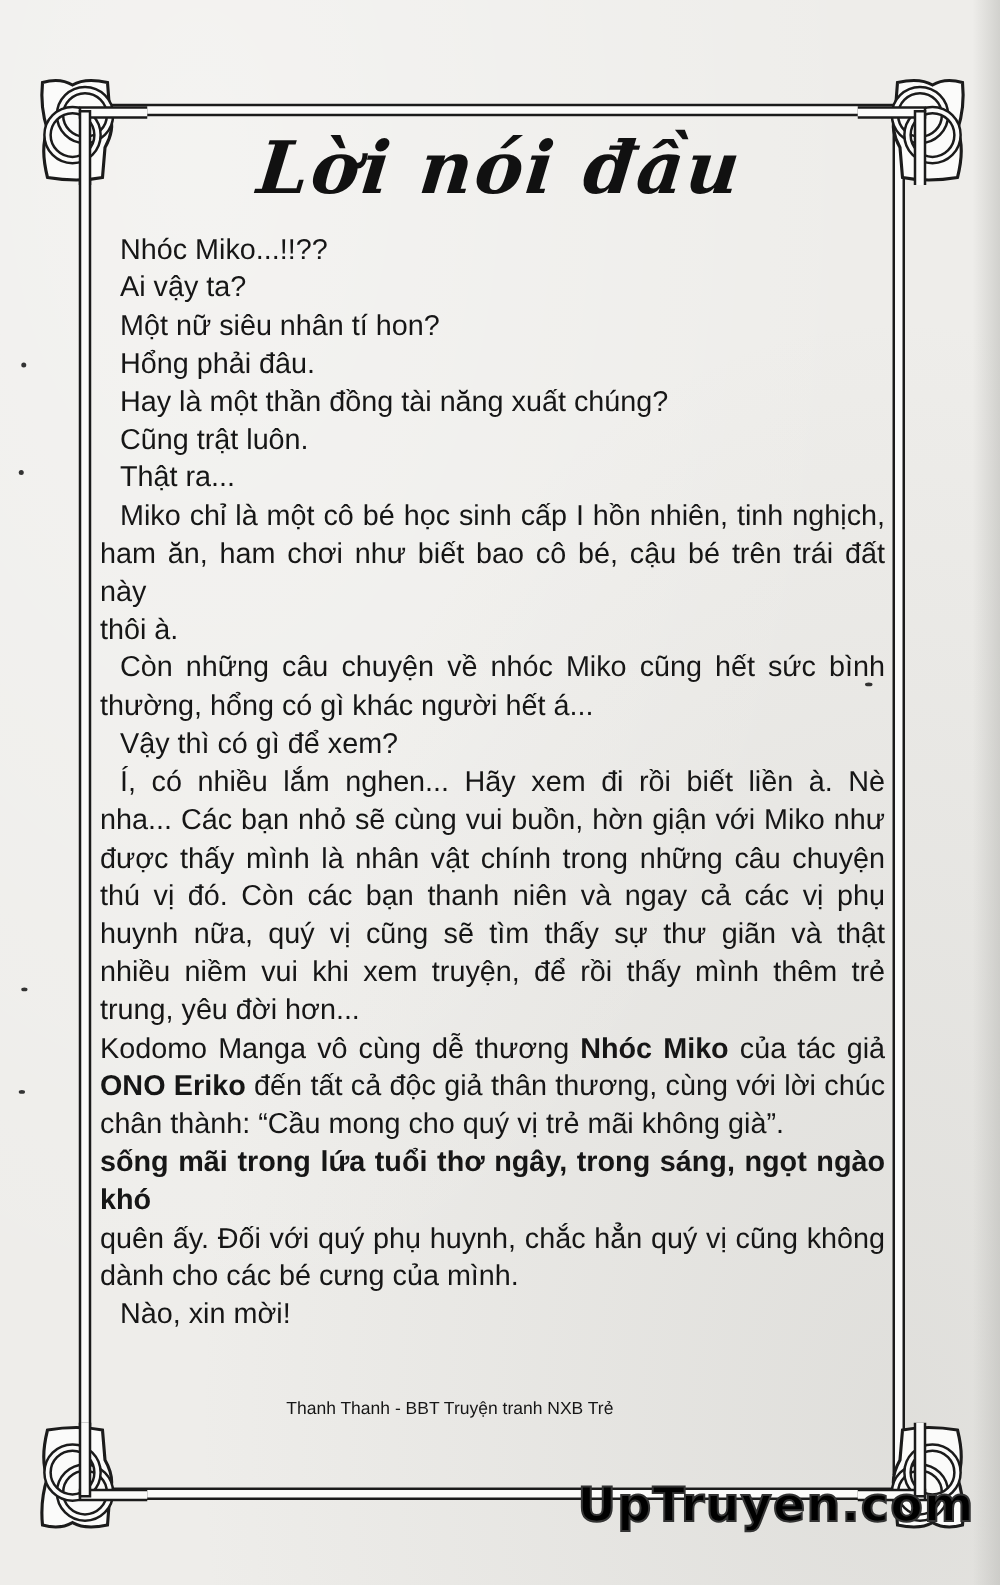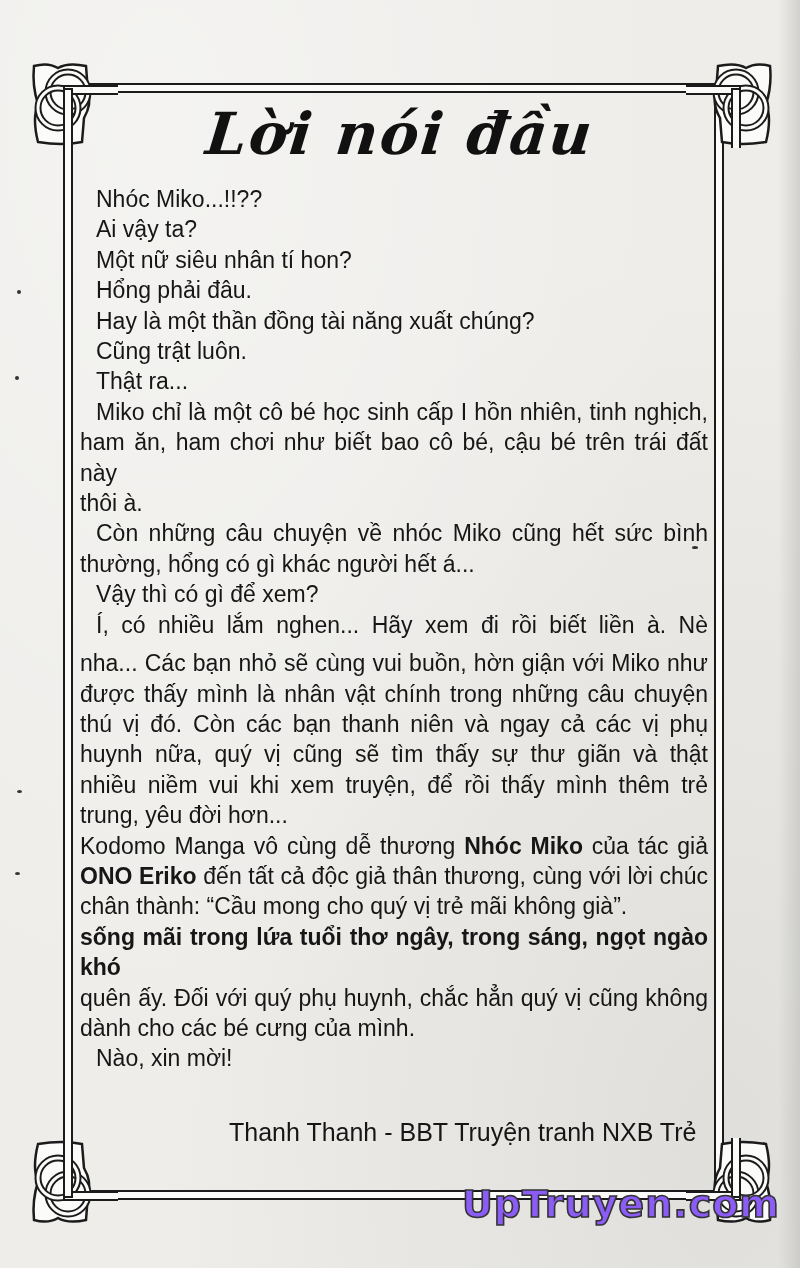--- a/index.html
+++ b/index.html
@@ -44,28 +44,28 @@
 
   .body-text {
     position:absolute; left:96px; top:184px; width:612px;
     font-size:23px; line-height:30.4px;
   }
   .line { white-space:nowrap; }
   .justify { text-align:justify; text-align-last:justify; white-space:normal; }
   .b { font-weight:bold; }
   .signature {
     position:absolute; left:229px; top:1118px;
-    font-size:25px; white-space:nowrap;
+    font-size:14px; white-space:nowrap;
   }
 
   .watermark {
     position:absolute; left:462px; top:1182px;
     font-family:"DejaVu Sans", sans-serif; font-weight:bold;
     font-size:38px; letter-spacing:1px;
-    color:#8b5cf6;
+    color:#000000;
     -webkit-text-stroke:1.6px #333;
   }
   .speck { position:absolute; background:#333; border-radius:50%; }
 </style>
 </head>
 <body>
 
 <div class="paper"></div>
 <div class="edge-right"></div>
 
@@ -141,21 +141,21 @@
   <div class="line justify">Miko chỉ là một cô bé học sinh cấp I hồn nhiên, tinh nghịch,</div>
   <div class="line justify" style="margin-left:-16px;">ham ăn, ham chơi như biết bao cô bé, cậu bé trên trái đất này</div>
   <div class="line" style="margin-left:-16px;">thôi à.</div>
 
   <div class="line justify">Còn những câu chuyện về nhóc Miko cũng hết sức bình</div>
   <div class="line" style="margin-left:-16px;">thường, hổng có gì khác người hết á...</div>
 
   <div class="line">Vậy thì có gì để xem?</div>
 
   <div class="line justify">Í, có nhiều lắm nghen... Hãy xem đi rồi biết liền à. Nè</div>
-  <div class="line justify" style="margin-left:-16px;margin-top:8px;">nha... Các bạn nhỏ sẽ cùng vui buồn, hờn giận với Miko như</div>
+  <div class="line justify" style="margin-left:-16px;">nha... Các bạn nhỏ sẽ cùng vui buồn, hờn giận với Miko như</div>
   <div class="line justify" style="margin-left:-16px;">được thấy mình là nhân vật chính trong những câu chuyện</div>
   <div class="line justify" style="margin-left:-16px;">thú vị đó. Còn các bạn thanh niên và ngay cả các vị phụ</div>
   <div class="line justify" style="margin-left:-16px;">huynh nữa, quý vị cũng sẽ tìm thấy sự thư giãn và thật</div>
   <div class="line justify" style="margin-left:-16px;">nhiều niềm vui khi xem truyện, để rồi thấy mình thêm trẻ</div>
   <div class="line" style="margin-left:-16px;">trung, yêu đời hơn...</div>
 
   <div class="line justify" style="margin-left:-16px;"><span>Kodomo Manga vô cùng dễ thương </span><span class="b">Nhóc Miko</span><span> của tác giả</span></div>
   <div class="line justify" style="margin-left:-16px;"><span class="b">ONO Eriko</span><span> đến tất cả độc giả thân thương, cùng với lời chúc</span></div>
   <div class="line" style="margin-left:-16px;">chân thành: “Cầu mong cho quý vị trẻ mãi không già”.</div>
 

